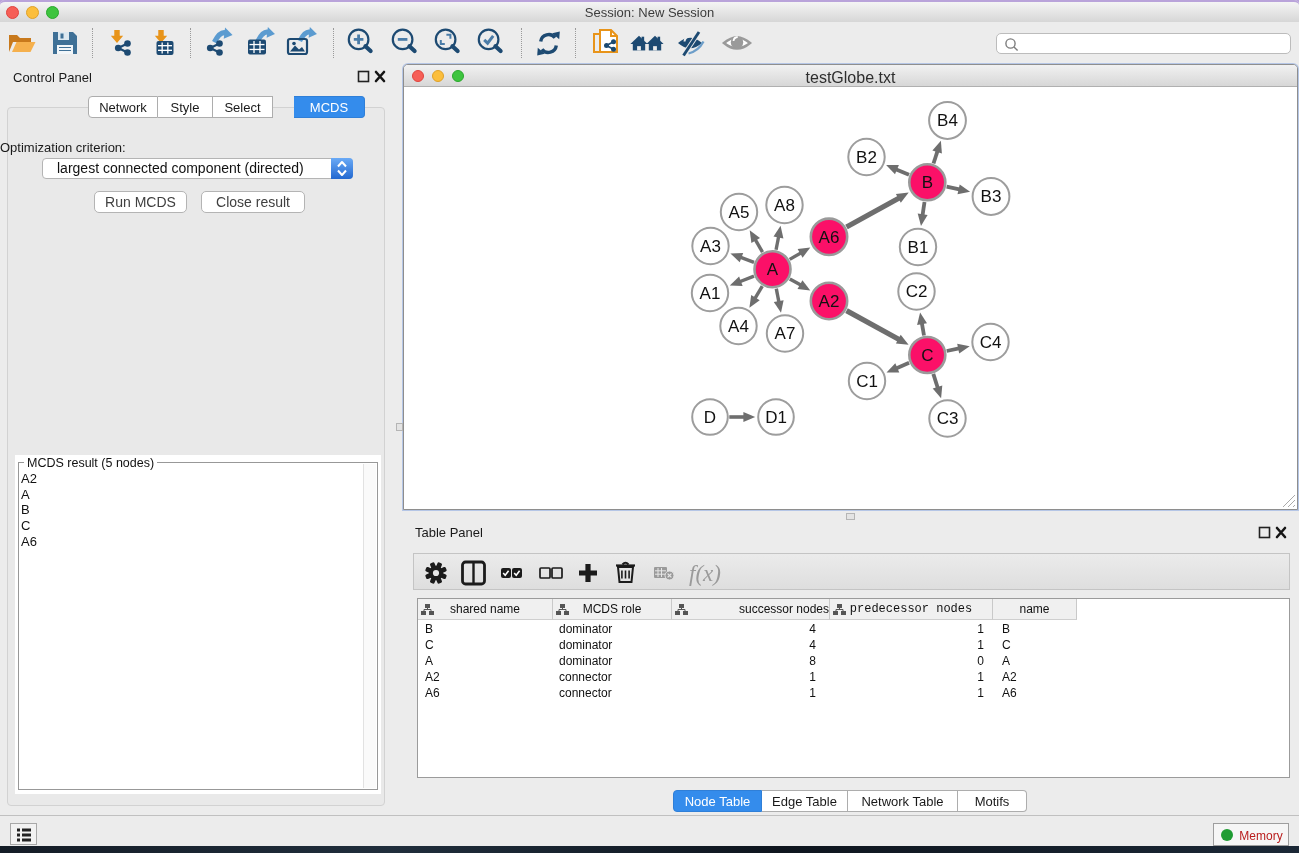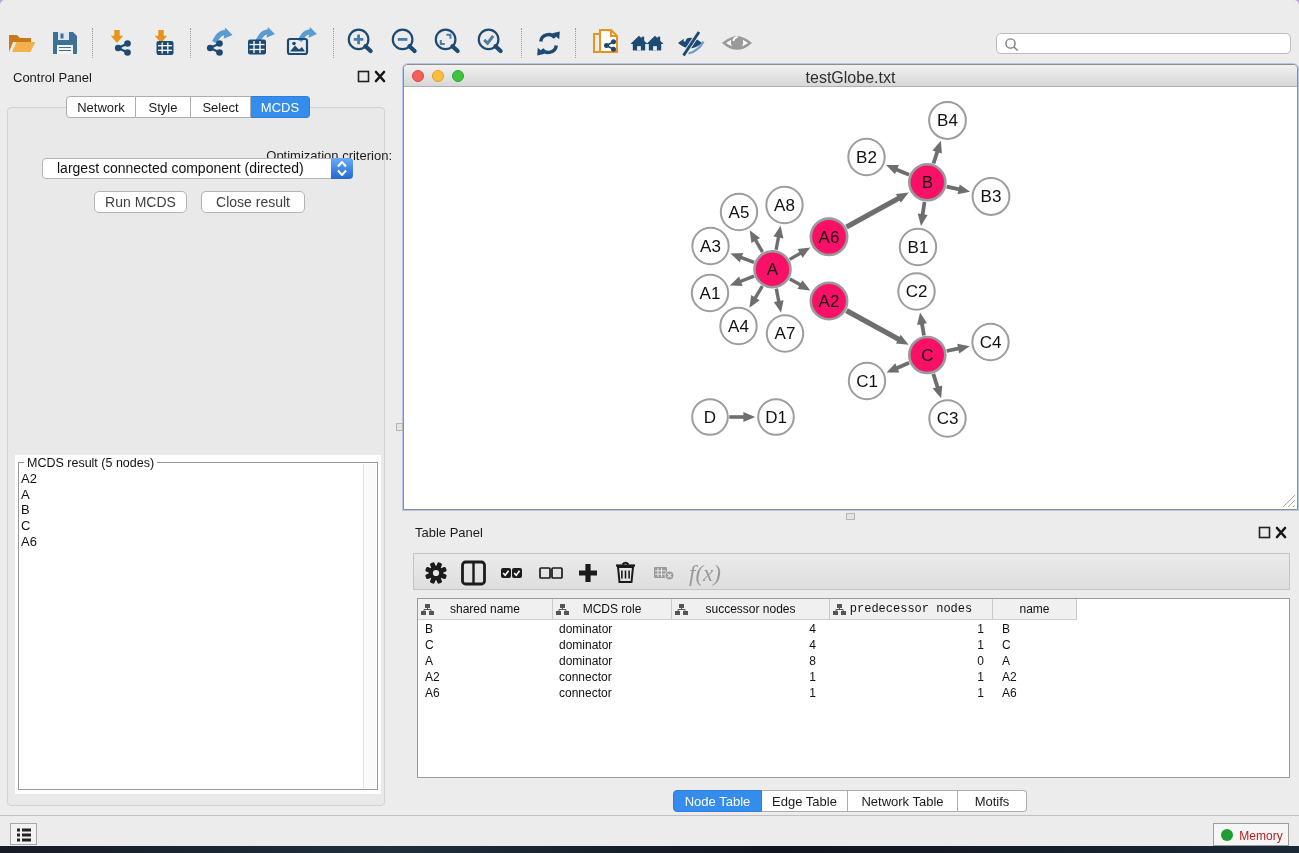--- a/index.html
+++ b/index.html
@@ -20,21 +20,21 @@
 
 #cp-title { position:absolute; left:13px; top:70px; font-size:13px; color:#1a1a1a; }
 #cp-inner { position:absolute; left:7px; top:107px; width:378px; height:699px; background:#e9e9e9;
   border:1px solid #d2d2d2; border-radius:4px; }
 .tabs { position:absolute; display:flex; }
 .tab { font-size:13px; color:#1a1a1a; background:#fff; border:1px solid #adadad; border-left:none;
   display:flex; align-items:center; justify-content:center; }
 .tab.first { border-left:1px solid #adadad; border-radius:4px 0 0 4px; }
 .tab.last { border-radius:0 4px 4px 0; }
 .tab.sel { background:#348cec; color:#fff; border-color:#2f7fd8; }
-#opt-label { position:absolute; left:0; top:148px; width:392px; text-align:right; font-size:13px; color:#1a1a1a; }
+#opt-label { position:absolute; left:0; top:140px; width:392px; text-align:left; font-size:13px; color:#1a1a1a; }
 #dropdown { position:absolute; left:42px; top:158px; width:311px; height:21px; background:#fff;
   border:1px solid #b4b4b4; border-radius:4px; font-size:14px; color:#111; line-height:19px; padding-left:14px; }
 #dd-btn { position:absolute; right:-1px; top:-1px; width:22px; height:21px; border-radius:0 4px 4px 0;
   background:linear-gradient(#6aaaf6,#2268d0); }
 .btn { position:absolute; background:#fff; border:1px solid #b4b4b4; border-radius:5px; font-size:14px;
   color:#404040; text-align:center; }
 #mcds-box { position:absolute; left:15px; top:455px; width:366px; height:339px; background:#fff; }
 #mcds-border { position:absolute; left:3px; top:7px; right:3px; bottom:4px; border:1px solid #989898; }
 #mcds-legend { position:absolute; left:9px; top:1px; background:#fff; padding:0 3px; font-size:12.5px; color:#111; }
 #mcds-list { position:absolute; left:6px; top:16px; font-size:13px; color:#111; line-height:15.7px; }
@@ -61,20 +61,26 @@
   background:linear-gradient(90deg,#141c26,#202e3c 30%,#0e151e 60%,#1b2836); }
 #memorybtn { position:absolute; right:10px; top:7px; width:76px; height:23px; background:#f6f6f6;
   border:1px solid #9e9e9e; font-size:12px; color:#b91c1c; }
 #listbtn { position:absolute; left:10px; top:7px; width:27px; height:22px; background:#f2f2f2;
   border:1px solid #a8a8a8; }
 </style>
 </head>
 <body>
 <div id="app">
 
+  <div id="titlebar">
+    <div class="tl" style="left:6px; background:#f65f57; border:1px solid #e0443e;"></div>
+    <div class="tl" style="left:26px; background:#fbbe3c; border:1px solid #e0a128;"></div>
+    <div class="tl" style="left:46px; background:#3ec43f; border:1px solid #2aa82d;"></div>
+    <div id="title-text">Session: New Session</div>
+  </div>
 
   <div id="toolbar">
     <svg class="ticon" width="990" height="36" style="left:6px;" id="toolicons">
 <path d="M3 26 V9 h8 l3 3 h11 v4 h-18 z" fill="#c8791c"></path>
 <path d="M6 26 l4.5-10 h19 l-5 10 z" fill="#f5b04d"></path>
 <path d="M47 6 h20 l4 4 v18 h-24 z" fill="#3f7096"></path>
 <rect x="52" y="6" width="11" height="8" fill="#dce8f0"></rect>
 <rect x="54.5" y="7.5" width="3" height="5" fill="#3f7096"></rect>
 <rect x="51" y="19" width="16" height="9" fill="#f2f6f9"></rect>
 <path d="M53 21.5 h12 M53 24.5 h12" stroke="#3f7096" stroke-width="1.2"></path>
@@ -163,25 +169,25 @@
       </svg>
     </div>
   </div>
 
   <div id="cp-title">Control Panel</div>
   <svg width="30" height="14" style="position:absolute;left:357px;top:70px;">
     <rect x="1.5" y="1.5" width="10" height="10" fill="none" stroke="#222" stroke-width="1.6"></rect>
     <path d="M19 2 L27 11 M27 2 L19 11" stroke="#161616" stroke-width="2.6" stroke-linecap="round"></path>
   </svg>
   <div id="cp-inner"></div>
-  <div class="tabs" style="left:66px; top:96px; height:22px;">
+  <div class="tabs" style="left:88px; top:96px; height:22px;">
     <div class="tab first" style="width:70px;">Network</div>
     <div class="tab" style="width:55px;">Style</div>
     <div class="tab" style="width:60px;">Select</div>
-    <div class="tab last sel" style="width:59px;">MCDS</div>
+    <div class="tab last sel" style="width:71px;margin-left:21px;">MCDS</div>
   </div>
   <div id="opt-label">Optimization criterion:</div>
   <div id="dropdown">largest connected component (directed)
     <div id="dd-btn">
       <svg width="22" height="21">
         <path d="M7 8.5 L11 4 L15 8.5" fill="none" stroke="#fff" stroke-width="2" stroke-linejoin="round"></path>
         <path d="M7 12.5 L11 17 L15 12.5" fill="none" stroke="#fff" stroke-width="2" stroke-linejoin="round"></path>
       </svg>
     </div>
   </div>
@@ -327,21 +333,21 @@
 <path d="M231 16.8 h11 M231 20.2 h11 M234 14 v9 M237.5 14 v9" stroke="#e6e6e6" stroke-width="1"></path>
 <circle cx="245.5" cy="21.5" r="4.5" fill="#9a9a9a" stroke="#e6e6e6" stroke-width="1"></circle>
 <path d="M243.6 19.6 l3.8 3.8 M247.4 19.6 l-3.8 3.8" stroke="#e6e6e6" stroke-width="1.3"></path>
 <text x="265" y="27" font-family="Liberation Serif, serif" font-style="italic" font-size="23" fill="#9a9a9a">f(x)</text>
 
 </svg>
   </div>
   <div id="tp-table">
     <div class="th" style="left:0; width:135px;">shared name</div>
     <div class="th" style="left:135px; width:119px;">MCDS role</div>
-    <div class="th" style="left:254px; width:158px;">successor nodes</div>
+    <div class="th" style="left:254px; width:158px;text-align:right;">successor nodes</div>
     <div class="th" style="left:412px; width:163px;font-family:Liberation Mono, monospace;">predecessor nodes</div>
     <div class="th" style="left:575px; width:84px;">name</div>
     <svg width="660" height="21" style="position:absolute;left:0;top:0;">
       <g fill="#555">
         <g id="treeicon">
           <rect x="7" y="5" width="5" height="4"></rect>
             <rect x="3" y="12" width="5" height="4"></rect>
             <rect x="11" y="12" width="5" height="4"></rect>
           <path d="M9.5 9 v1.5 M6 10.5 h7 M6 10.5 v1.5 M13 10.5 v1.5" stroke="#555" stroke-width="1" fill="none"></path>
         </g>

